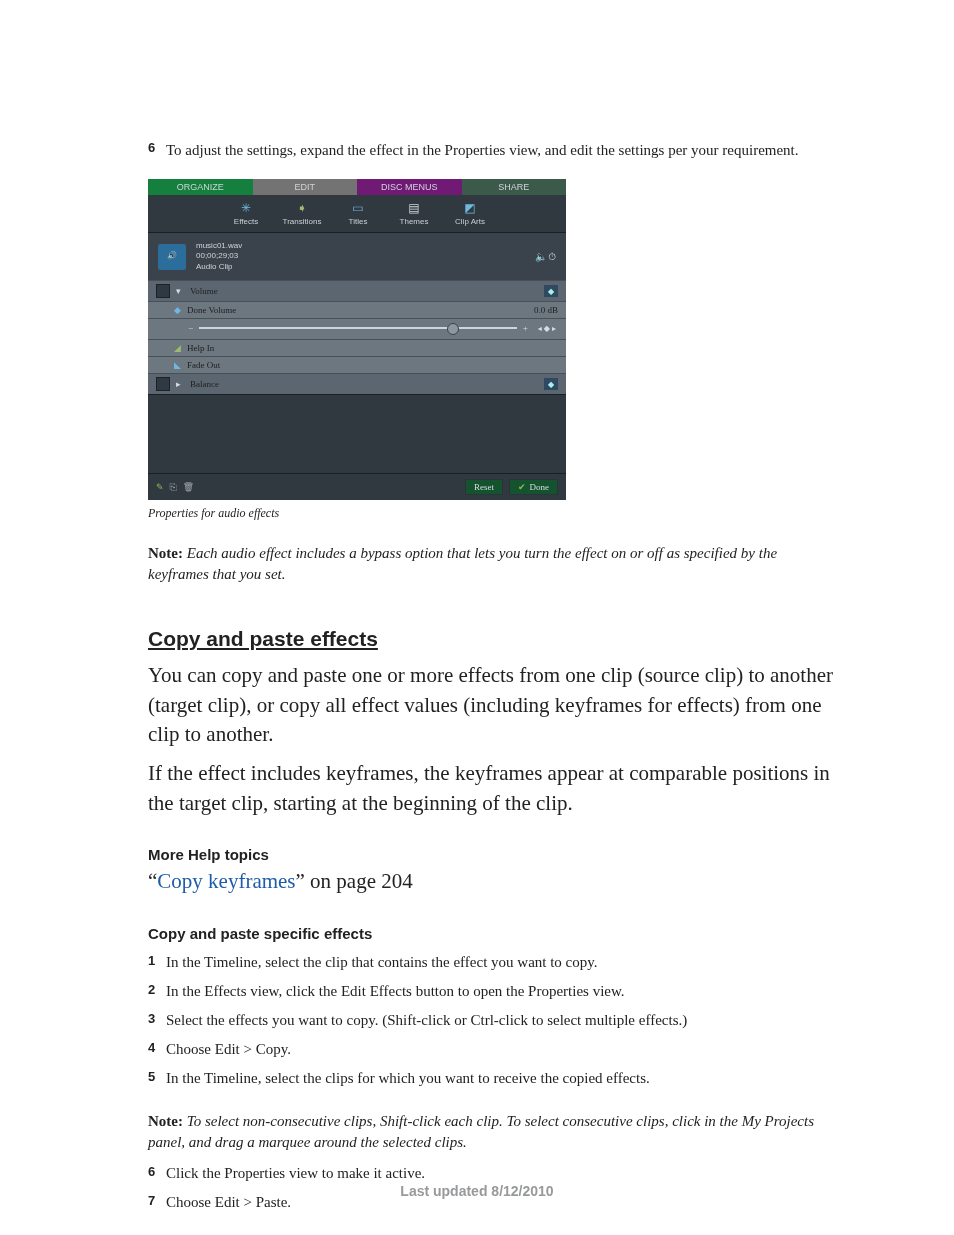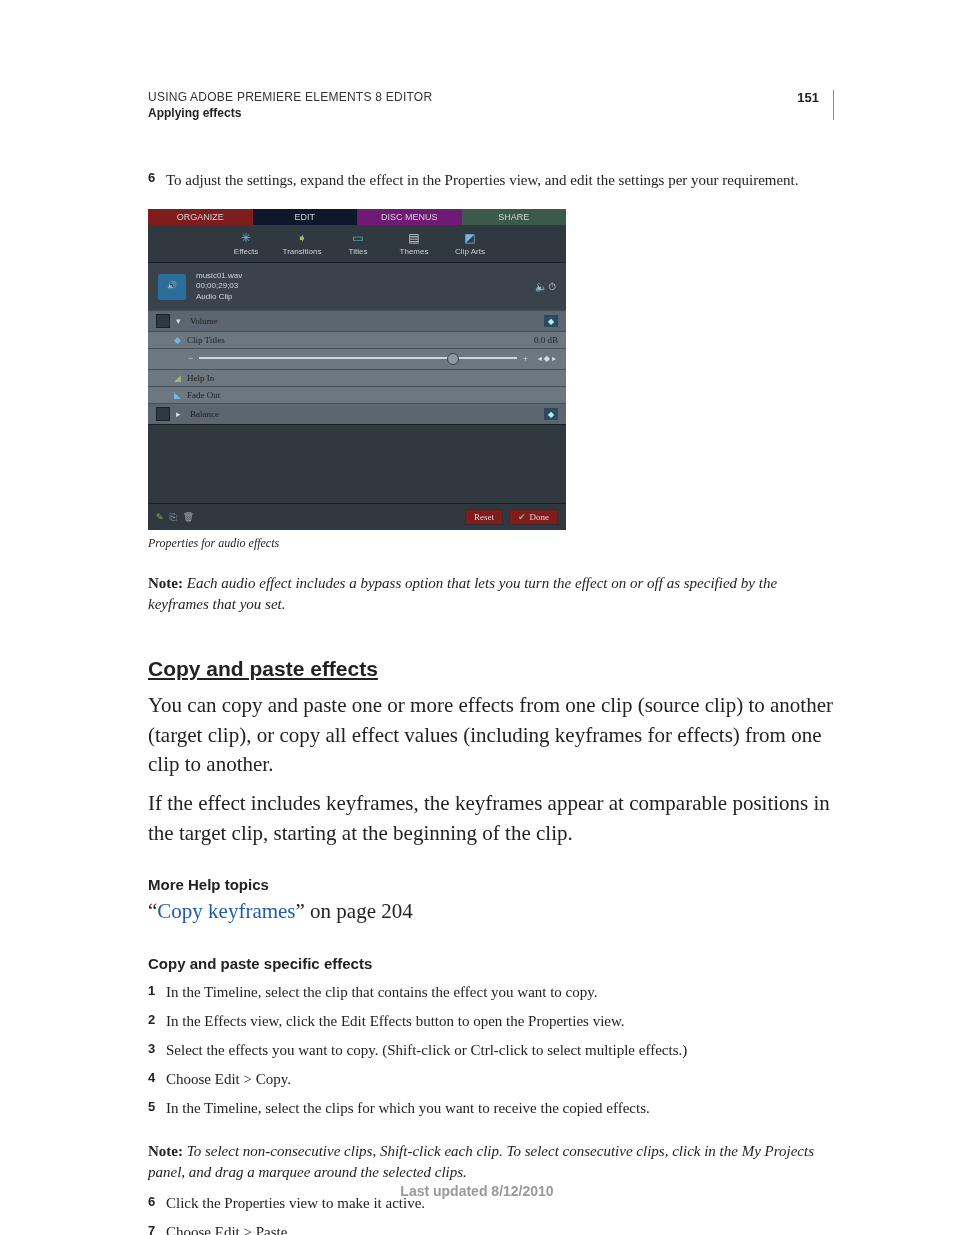--- a/index.html
+++ b/index.html
@@ -60,22 +60,22 @@
     width: 418px;
   }
   .tabbar {
     display: flex;
     height: 16px;
     font-size: 9px;
     font-family: Arial, sans-serif;
     text-align: center;
   }
   .tabbar > div { flex: 1; display:flex; align-items:center; justify-content:center; color:#cfd4d8; }
-  .tab-org { background:#7f1d1d; }
-  .tab-edit { background:#0f172a; color:#fff;text-align:center; }
+  .tab-org { background:#15803d; }
+  .tab-edit { background:#737373; color:#fff;text-align:center; }
   .tab-disc { background:#701a75; }
   .tab-share { background:#3c5a4a; }
   .toolbar {
     display:flex;
     background:#303940;
     padding: 6px 0;
     border-bottom:1px solid #1a1f24;
   }
   .tool {
     display:flex; flex-direction:column; align-items:center; justify-content:flex-end;
@@ -127,21 +127,21 @@
   }
   .fig-footer {
     display:flex; align-items:center; justify-content:space-between;
     background:#303940; padding:4px 8px; height:18px;
     border-top:1px solid #1a1f24;
     font-size:9px;
   }
   .fig-footer .left-ico { color:#8fb957; display:flex; gap:6px; }
   .fig-footer .btns { display:flex; gap:6px; }
   .fbtn {
-    font-size:9px; background:#7f1d1d; color:#d8dde1;
+    font-size:9px; background:#14532d; color:#d8dde1;
     padding:2px 8px; border:1px solid #2a323a; display:flex; align-items:center; gap:4px;
   }
   .caption {
     font-style:italic; font-size:12px; margin-top:6px; color:#222;
     font-family: "Minion Pro", Georgia, serif;
   }
   .note {
     font-size:15px; line-height:1.4; margin-top:22px;
     font-style:italic;
   }
@@ -171,27 +171,20 @@
     text-align:center;
     font-family:"Myriad Pro", Arial, sans-serif;
     font-weight:600; color:#97999b; font-size:14px;
   }
 </style>
 </head>
 <body>
 
 <div class="page">
 
-  <div class="header-row">
-    <div>
-      <div class="header-left">USING ADOBE PREMIERE ELEMENTS 8 EDITOR</div>
-      <div class="header-sub">Applying effects</div>
-    </div>
-    <div class="page-num">151</div>
-  </div>
 
   <div class="step-row">
     <div class="step-num">6</div>
     <div class="step-text">To adjust the settings, expand the effect in the Properties view, and edit the settings per your requirement.</div>
   </div>
 
   <div class="figure">
     <div class="tabbar">
       <div class="tab-org">ORGANIZE</div>
       <div class="tab-edit">EDIT</div>
@@ -233,21 +226,21 @@
 
     <div class="prop-row dark">
       <span class="sq"></span>
       <span class="arw">▾</span>
       <span>Volume</span>
       <span class="kf">◆</span>
     </div>
     <div class="prop-row">
       <span style="width:18px"></span>
       <span style="color:#6fb8e0;margin-right:6px">◆</span>
-      <span>Clip Titles</span>
+      <span>Done Volume</span>
       <span style="margin-left:auto">0.0 dB</span>
     </div>
     <div class="slider-row">
       <div style="display:flex;align-items:center;gap:6px">
         <span style="font-size:9px;color:#d8dde1">−</span>
         <div class="slider-track" style="flex:1">
           <div class="slider-knob" style="left:78%"></div>
         </div>
         <span style="font-size:9px;color:#d8dde1">+</span>
         <span style="font-size:8px;color:#d8dde1;margin-left:4px">◂ ◆ ▸</span>

